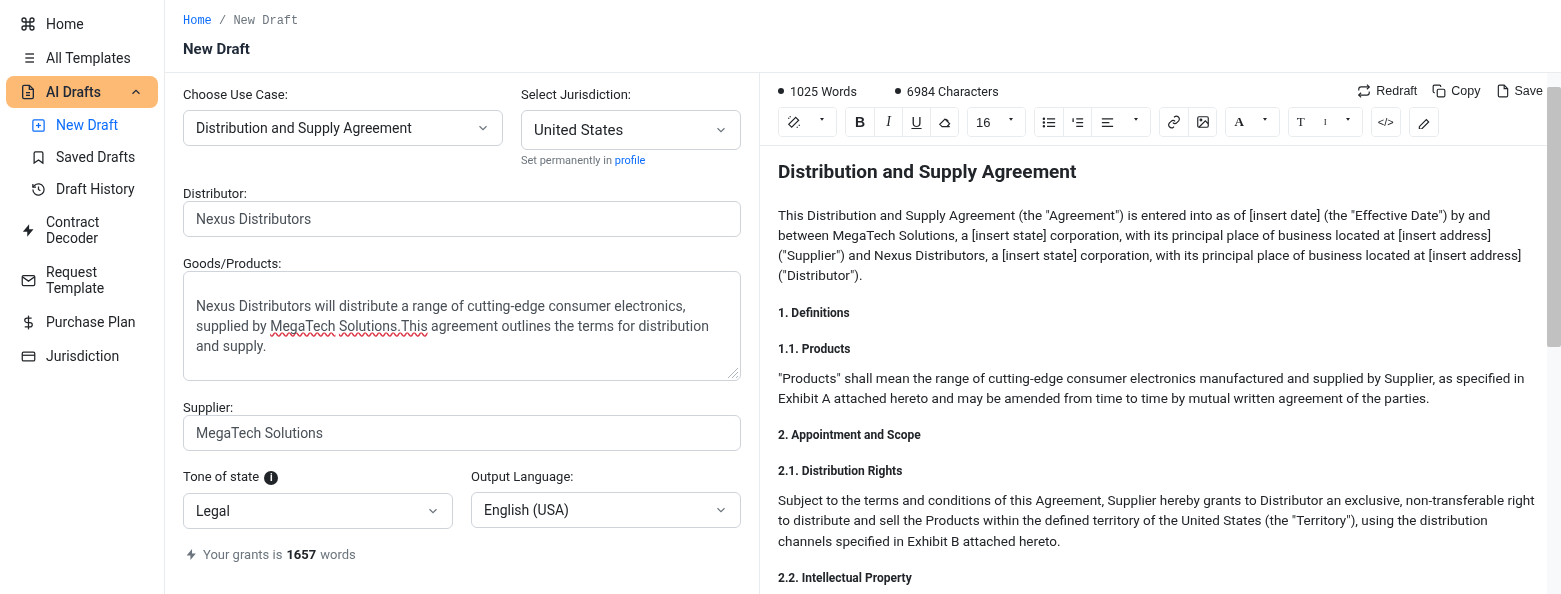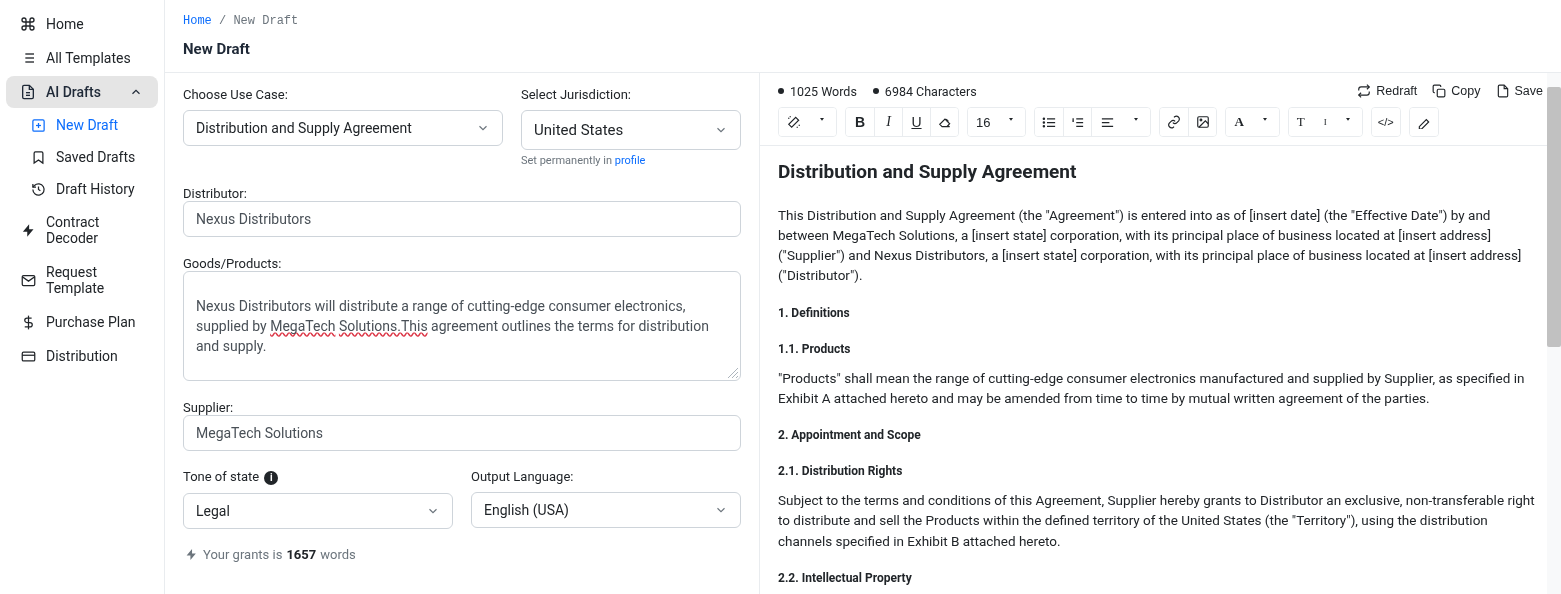--- a/index.html
+++ b/index.html
@@ -1,20 +1,20 @@
 <!DOCTYPE html>
 <html><head>
 <meta charset="utf-8">
 <style>
 * { box-sizing: border-box; margin: 0; padding: 0; }
 body { font-family: -apple-system, BlinkMacSystemFont, "Segoe UI", Roboto, Helvetica, Arial, sans-serif; font-size: 14px; color: #212529; background: #fff; }
 .app { display: flex; width: 1561px; height: 594px; }
 .sidebar { width: 165px; padding: 8px 0; border-right: 1px solid #e9ecef; flex-shrink: 0; }
 .sidebar-item { display: flex; align-items: center; padding: 8px 14px; cursor: pointer; border-radius: 8px; margin: 0 6px 2px 6px; color: #212529; gap: 10px; }
-.sidebar-item.active { background: #e5e5e5; color: #1f2937; font-weight: 500; }
+.sidebar-item.active { background: #fdba74; color: #1f2937; font-weight: 500; }
 .sidebar-item .chev { margin-left: auto; }
 .sidebar-sub { padding-left: 10px; }
 .sidebar-sub .sidebar-item { color: #0d6efd; font-weight: 400; padding: 7px 14px; }
 .sidebar-sub .sidebar-item.plain { color: #212529; }
 .icon { width: 16px; height: 16px; display: inline-flex; align-items: center; justify-content: center; flex-shrink:0; }
 .main { flex: 1; display: flex; flex-direction: column; min-width: 0; }
 .breadcrumb { padding: 14px 18px 6px 18px; font-size: 12px; color: #6c757d; font-family: Liberation Mono, monospace; }
 .breadcrumb a { color: #0d6efd; text-decoration: none; }
 .page-title { padding: 6px 18px 14px 18px; font-size: 15px; font-weight: 700; color: #1f2937; }
 .content { display: flex; border-top: 1px solid #e9ecef; flex: 1; min-height: 0; }
@@ -26,21 +26,21 @@
 .select-box .chev2 { color:#6c757d; font-size:12px; }
 .select-box.lg { padding: 10px 12px; font-size: 15px; }
 .textarea-box { min-height: 110px; resize: vertical; width:100%; font-family:inherit; color:#495057; line-height:1.45; }
 .hint { font-size: 11px; color:#6c757d; margin-top:4px; }
 .hint a { color:#0d6efd; text-decoration:none; }
 .section { margin-bottom: 18px; }
 .balance { font-size:13px; color:#6c757d; display:flex; align-items:center; gap:4px; }
 .balance b { color:#212529; font-weight:700; }
 .editor-pane { flex:1; display:flex; flex-direction:column; min-width:0; padding: 0; position:relative; }
 .editor-top { display:flex; align-items:center; justify-content:space-between; padding: 10px 18px 8px 18px; font-size:12.5px; color:#212529; }
-.stats { display:flex; gap:16px; align-items:center; }
+.stats { display:flex; gap:38px; align-items:center; }
 .stat { display:flex; align-items:center; gap:6px; }
 .dot { width:6px; height:6px; background:#212529; border-radius:50%; display:inline-block; }
 .actions { display:flex; gap:14px; }
 .action-btn { display:flex; align-items:center; gap:4px; cursor:pointer; background:none; border:none; font-size:12.5px; color:#212529; }
 .toolbar { display:flex; gap:8px; padding: 0 18px 8px 18px; border-bottom:1px solid #e9ecef; flex-wrap:wrap; align-items:center; }
 .tool-group { display:flex; border:1px solid #e9ecef; border-radius:4px; overflow:hidden; }
 .tool-btn { width:28px; height:28px; display:flex; align-items:center; justify-content:center; background:#fff; border:none; cursor:pointer; font-size:14px; color:#212529; }
 .tool-btn.wide { width:auto; padding:0 8px; gap:19px; font-size:13px; }
 .tool-sep { border-left:1px solid #e9ecef; }
 .editor-body { flex:1; overflow-y:auto; padding: 12px 22px 12px 18px; line-height:1.5; }
@@ -151,21 +151,21 @@
         </span>
       <span>Purchase Plan</span>
     </div>
     <div class="sidebar-item">
       <span class="icon">
           <svg viewBox="0 0 24 24" width="15" height="15" fill="none" stroke="currentColor" stroke-width="2">
             <rect x="2" y="5" width="20" height="14" rx="2"></rect>
             <line x1="2" y1="10" x2="22" y2="10"></line>
           </svg>
         </span>
-      <span>Distribution</span>
+      <span>Jurisdiction</span>
     </div>
   </nav>
 
   <div class="main">
     <div class="breadcrumb">
       <a href="#">Home</a><span> / </span><span>New Draft</span>
     </div>
     <div class="page-title">New Draft</div>
 
     <div class="content">

